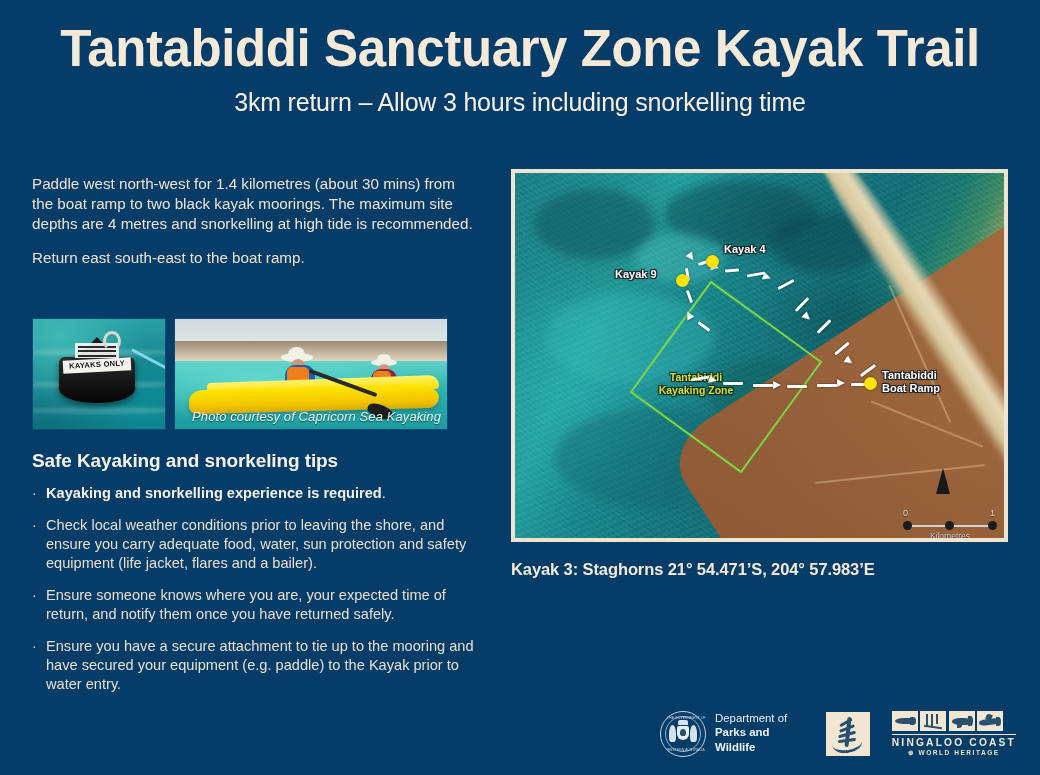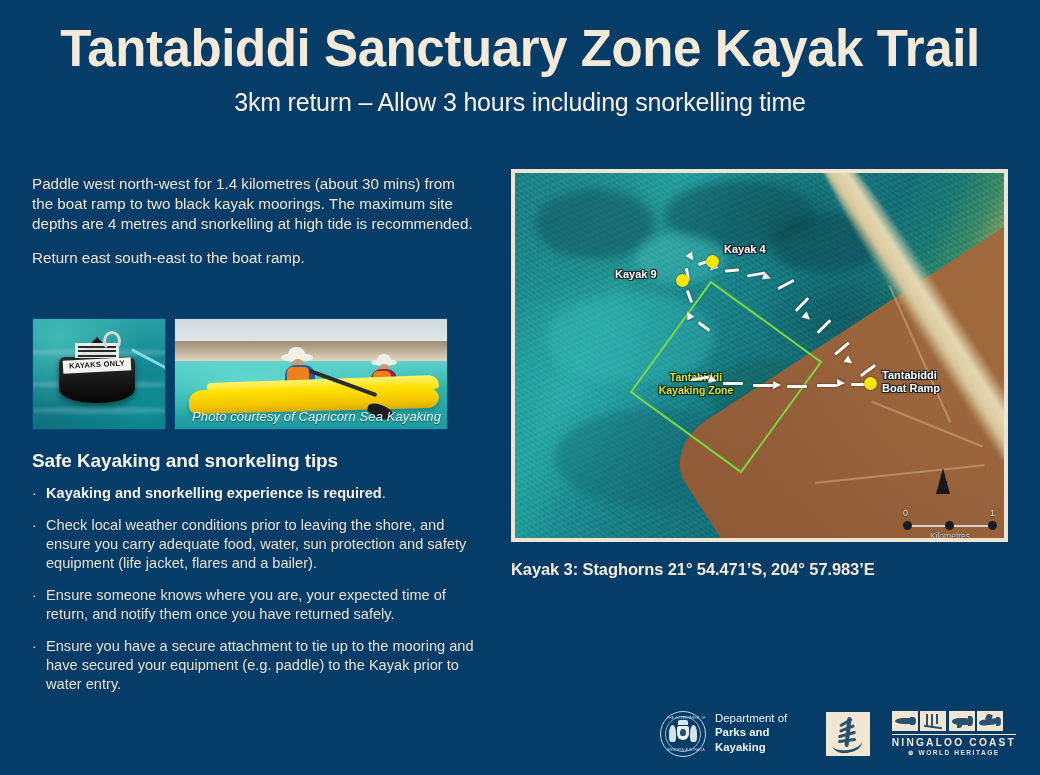--- a/index.html
+++ b/index.html
@@ -782,21 +782,21 @@
           <span class="bot">WESTERN AUSTRALIA</span>
         </div>
         <div class="crest-roo l"></div>
         <div class="crest-roo r"></div>
         <div class="crest-crown"></div>
         <div class="crest-shield"></div>
         <div class="crest-swan"></div>
       </div>
       <div class="dpaw-text">
         <span>Department of</span>
-        <span class="b">Parks and Kayaking</span>
+        <span class="b">Parks and Wildlife</span>
       </div>
     </div>
 
     <div class="logo-square">
       <div class="coral-stem"></div>
       <div class="coral-frond" style="left:13px; top:9px; width:14px; transform:rotate(-30deg);"></div>
       <div class="coral-frond" style="left:13px; top:15px; width:16px; transform:rotate(-22deg);"></div>
       <div class="coral-frond" style="left:12px; top:21px; width:18px; transform:rotate(-15deg);"></div>
       <div class="coral-frond" style="left:12px; top:27px; width:18px; transform:rotate(-8deg);"></div>
       <div class="coral-swoosh"></div>

